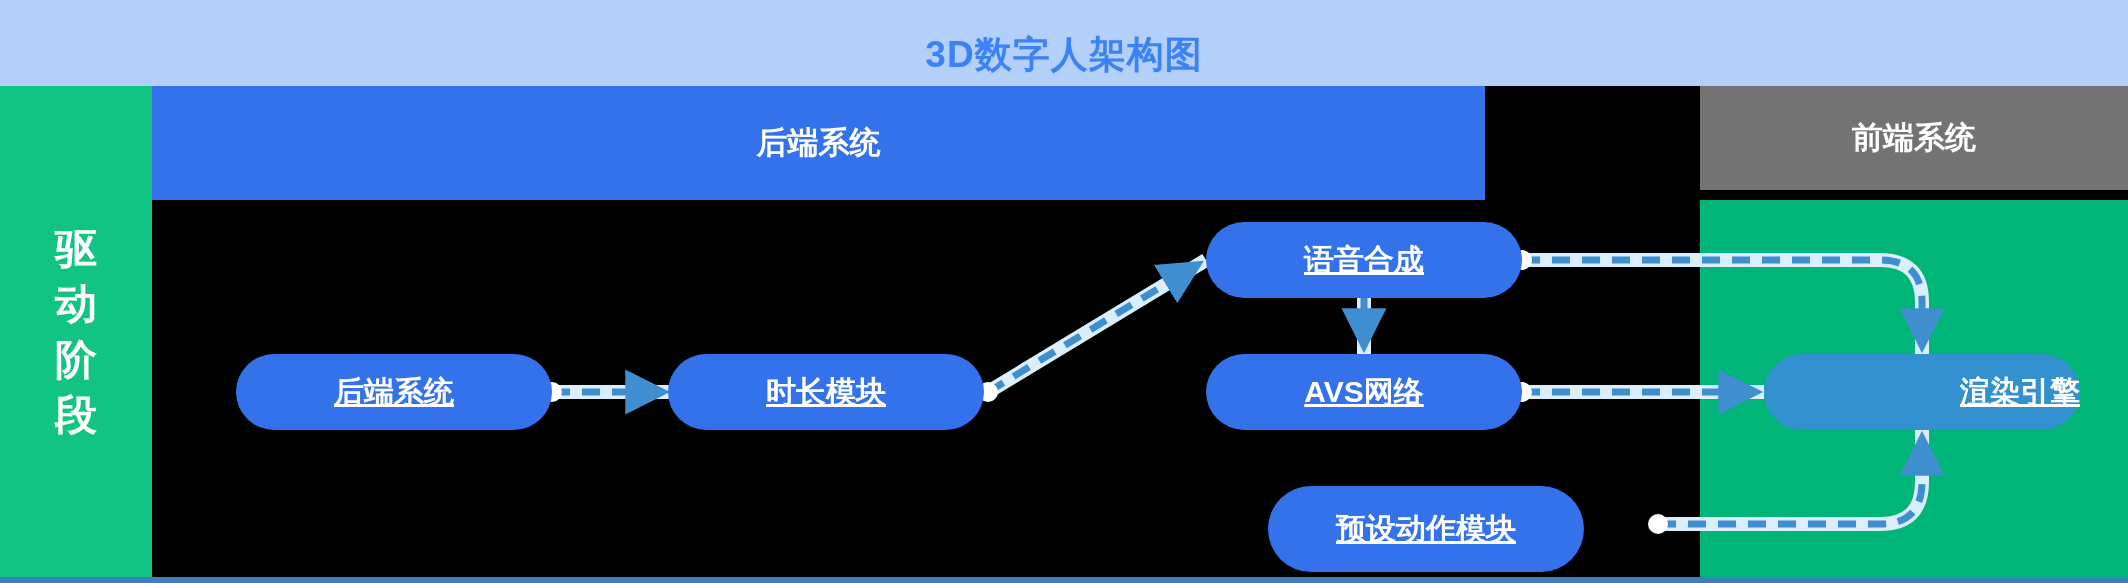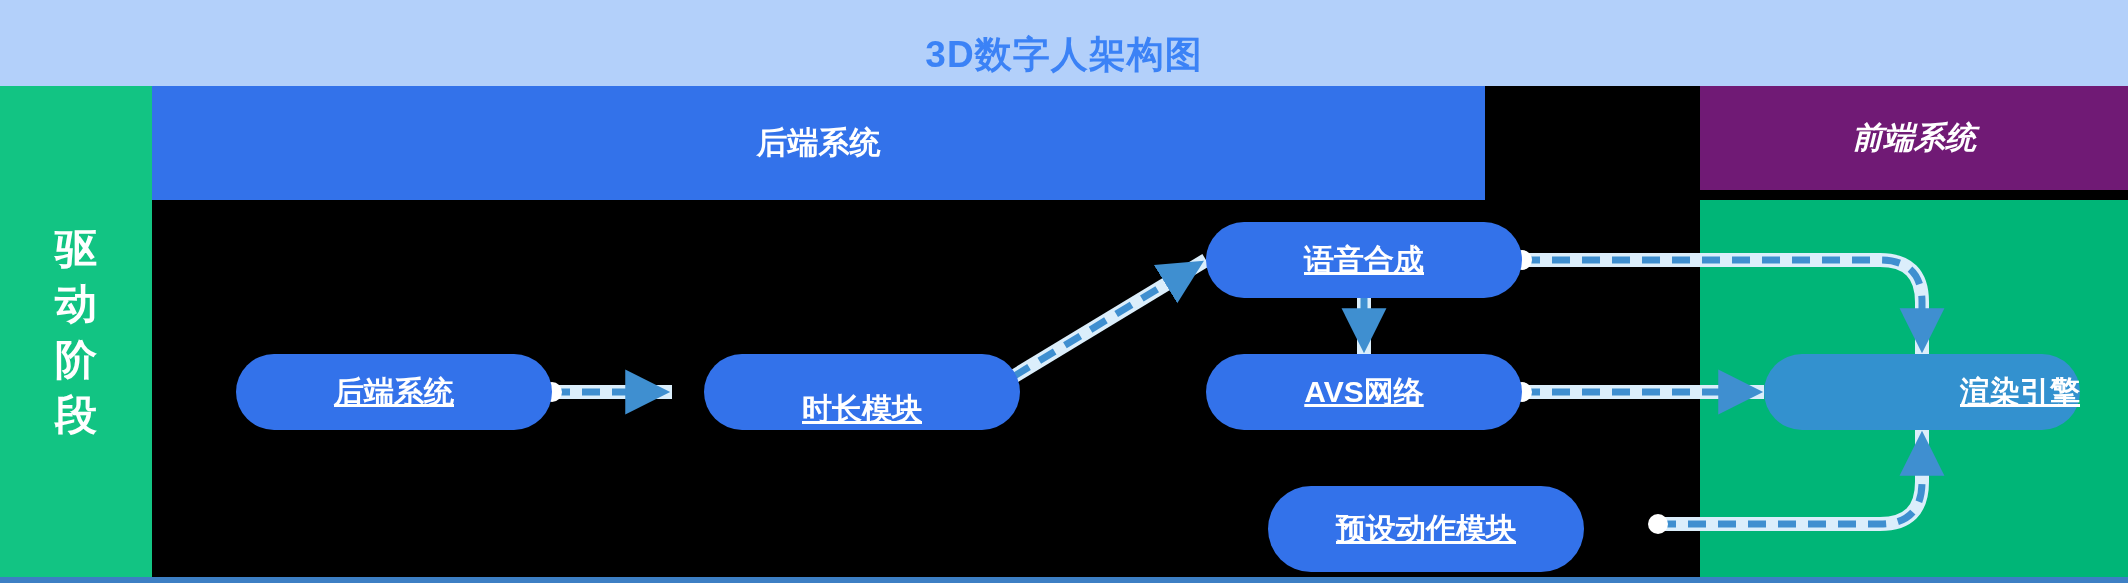--- a/index.html
+++ b/index.html
@@ -63,22 +63,21 @@
   #backend-header {
     position: absolute;
     left: 152px; top: 86px;
     width: 1333px; height: 114px;
     background: #3372ea;
   }
   #frontend-header {
     position: absolute;
     left: 1700px; top: 86px;
     width: 428px; height: 104px;
-    background: #701a75;
-    font-style: italic;
+    background: #737373;
   }
   .band-label {
     position: absolute;
     left: 0; top: 0;
     width: 100%; height: 100%;
     display: flex;
     align-items: center;
     justify-content: center;
     color: #ffffff;
     font-size: 31px;
@@ -186,21 +185,21 @@
       <circle cx="1522" cy="260" r="10"></circle>
       <circle cx="1522" cy="392" r="10"></circle>
       <circle cx="1658" cy="524" r="10"></circle>
     </g>
   </svg>
 
   <div class="node backend" style="left:236px; top:354px; width:316px; height:76px;">
     <span>后端系统</span>
   </div>
 
-  <div class="node backend" style="left:704px; top:354px; width:316px; height:76px;align-items:flex-end;">
+  <div class="node backend" style="left:668px; top:354px; width:316px; height:76px;">
     <span>时长模块</span>
   </div>
 
   <div class="node backend" style="left:1206px; top:222px; width:316px; height:76px;">
     <span>语音合成</span>
   </div>
 
   <div class="node backend" style="left:1206px; top:354px; width:316px; height:76px;text-align:right;">
     <span>AVS网络</span>
   </div>

